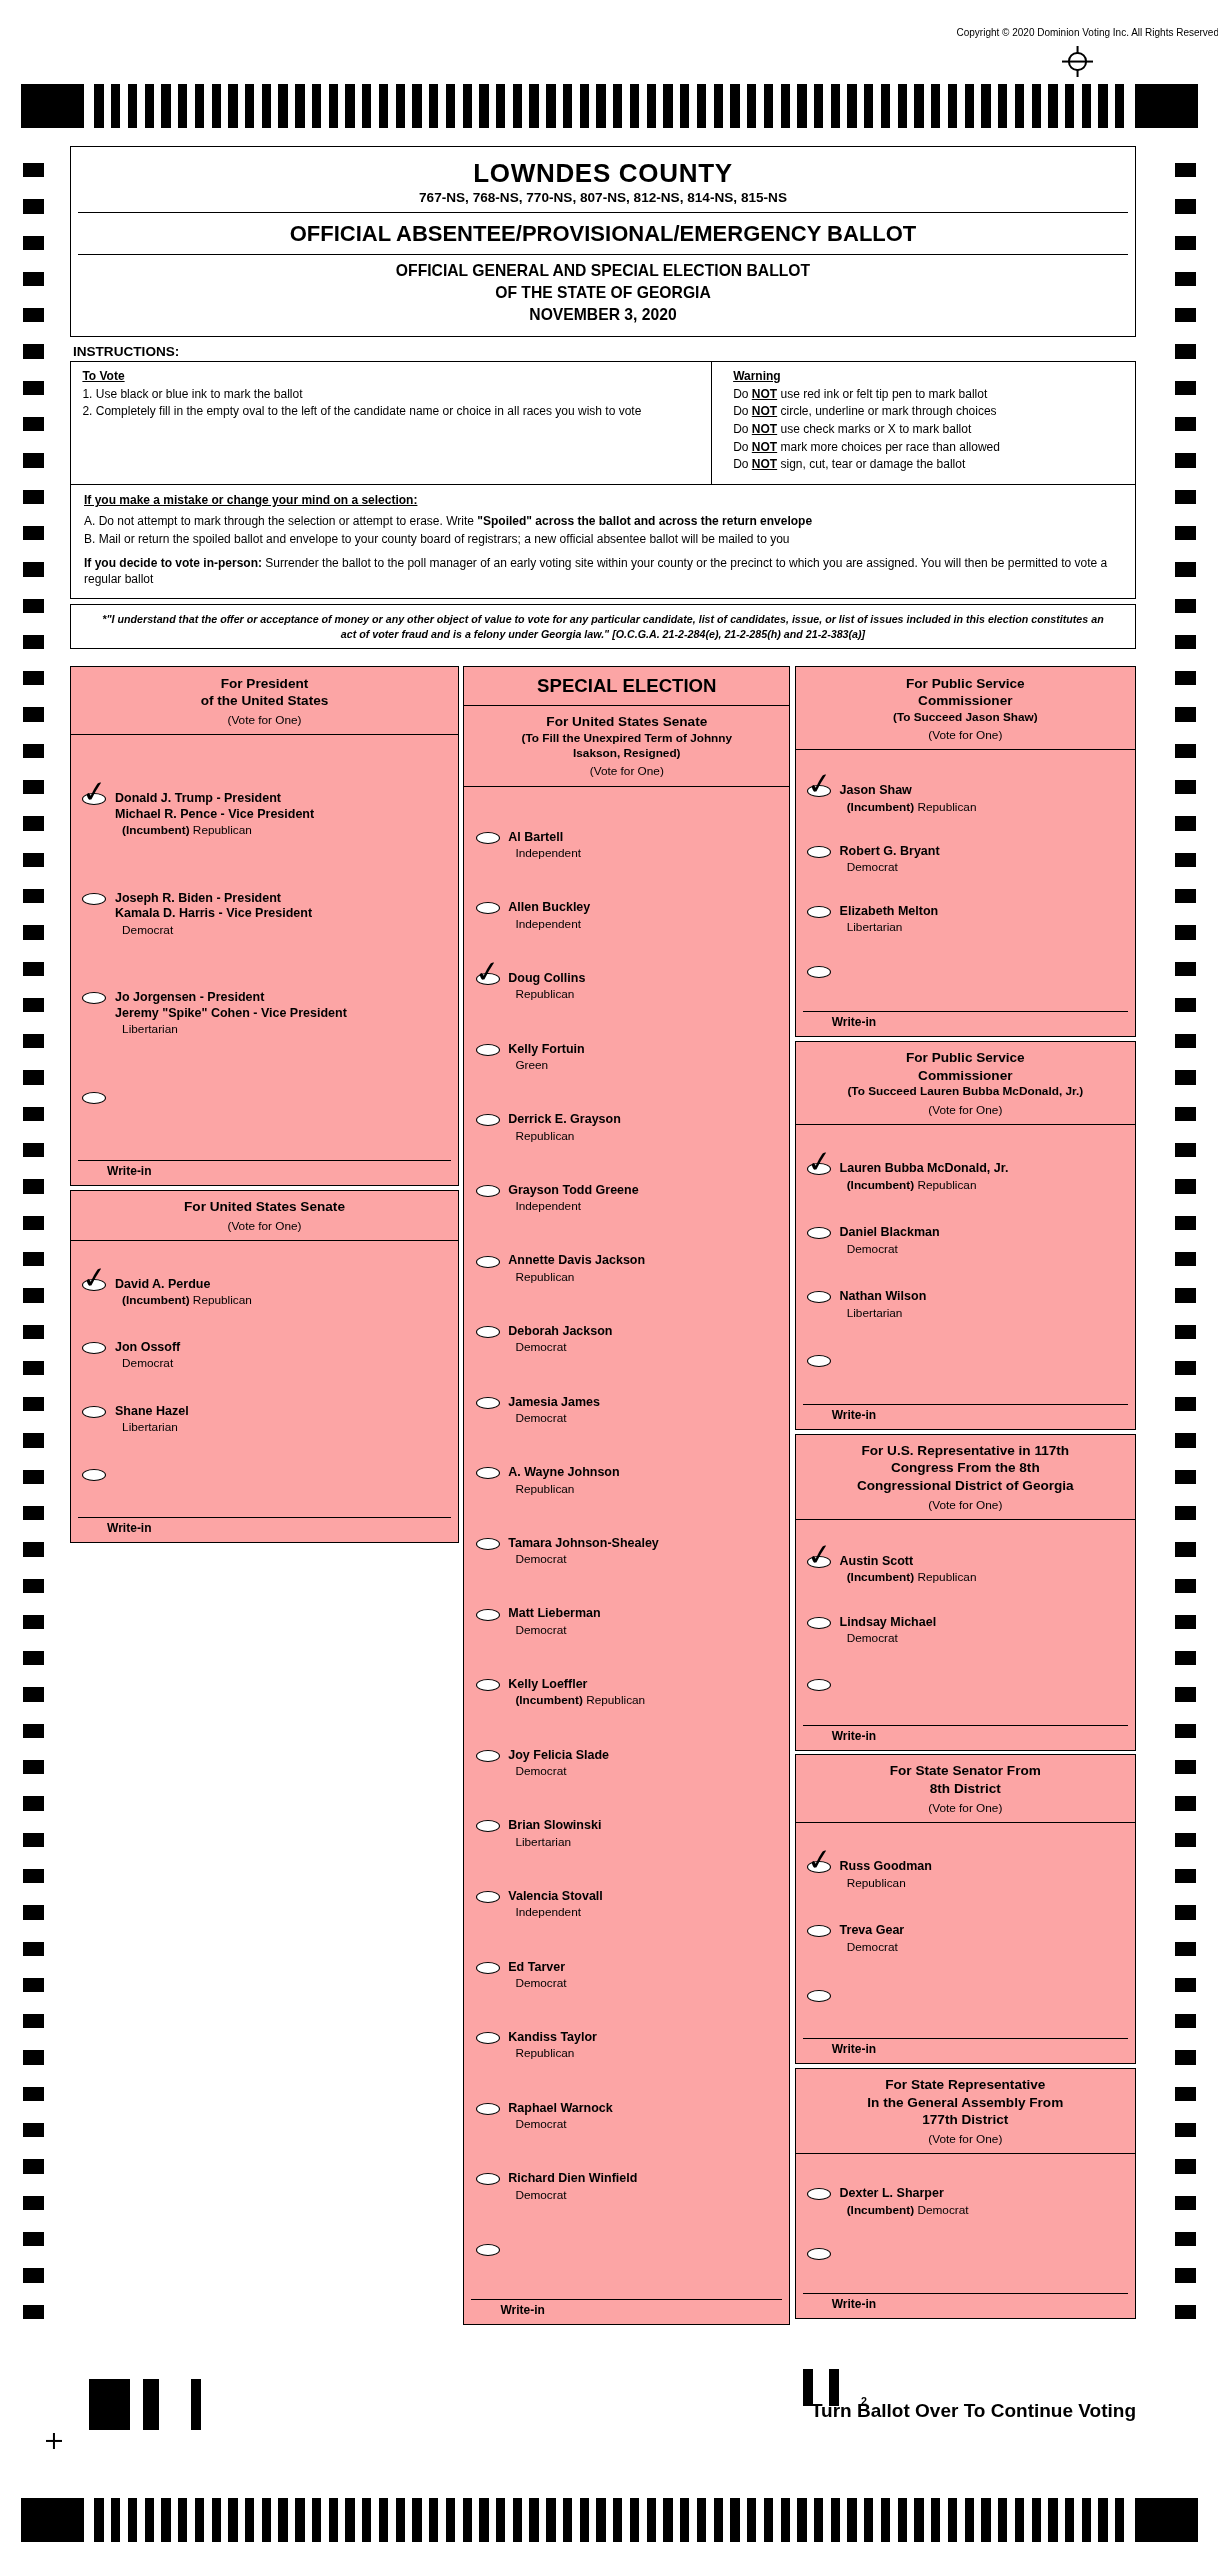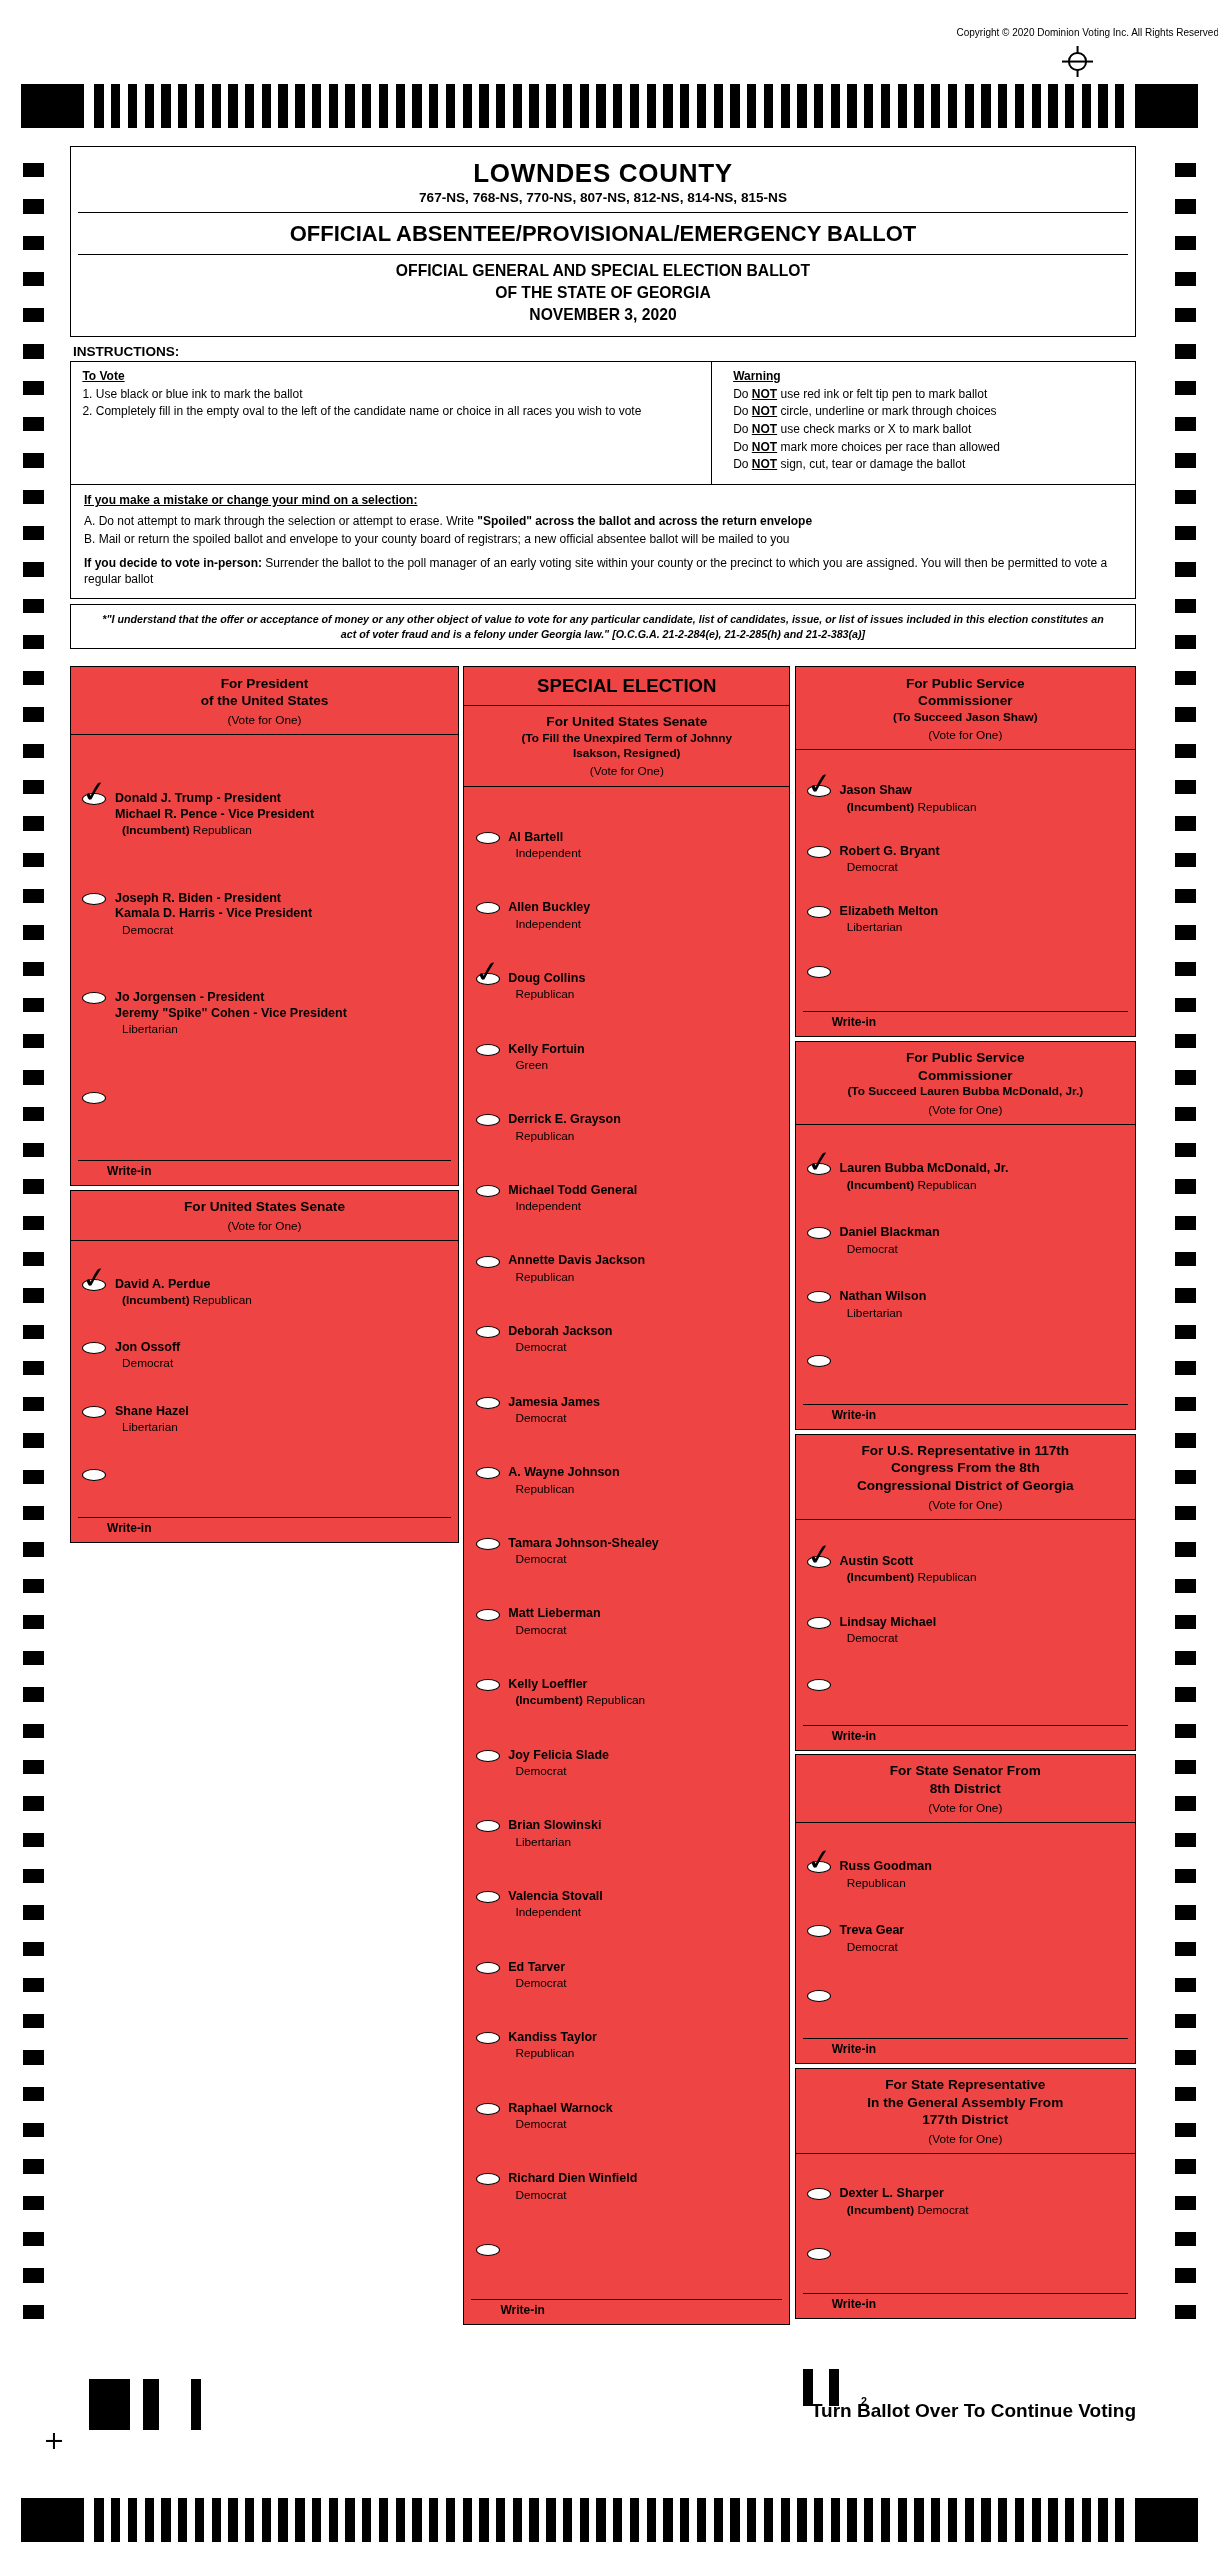--- a/index.html
+++ b/index.html
@@ -57,21 +57,21 @@
   .inperson { margin-top:8.6px; font-size:12px; line-height:1.35; }
   .ut { }
   .fraud-box { border:1.4px solid #000; margin-top:5.7px; padding:7.1px 24px; font-size:10.7px; font-style:italic; font-weight:bold; text-align:center; line-height:1.35; }
 
   
   .columns { display:flex; gap:4.3px; margin-top:17px; align-items:flex-start; }
   .col1 { width:389px; }
   .col2 { width:327px; }
   .col3 { flex:1; }
   .column { display:flex; flex-direction:column; }
-  .contest { border:1.4px solid #000; display:flex; flex-direction:column; background:#ef4444; }
+  .contest { border:1.4px solid #000; display:flex; flex-direction:column; background:#fca5a5; }
   .contest + .contest { margin-top:3.6px; }
 
   [data-name="contest-president"]        { height:520px; }
   [data-name="contest-us-senate"]        { height:353px; }
   [data-name="contest-us-senate-special"]{ height:1659px; }
   [data-name="contest-psc-shaw"]         { height:371px; }
   [data-name="contest-psc-mcdonald"]     { height:389px; }
   [data-name="contest-us-rep-117"]       { height:317px; }
   [data-name="contest-state-senator-8"]  { height:310px; }
   [data-name="contest-state-rep-177"]    { height:251px; }
@@ -475,21 +475,21 @@
               <div class="candidate" data-name="candidate-row">
                 <span class="oval" data-name="ballot-oval"></span>
                 <div class="cand-text" data-name="candidate-info">
                   <div class="cand-name" data-name="candidate-name">Derrick E. Grayson</div>
                   <div class="cand-party" data-name="candidate-party">Republican</div>
                 </div>
               </div>
               <div class="candidate" data-name="candidate-row">
                 <span class="oval" data-name="ballot-oval"></span>
                 <div class="cand-text" data-name="candidate-info">
-                  <div class="cand-name" data-name="candidate-name">Michael Todd General</div>
+                  <div class="cand-name" data-name="candidate-name">Grayson Todd Greene</div>
                   <div class="cand-party" data-name="candidate-party">Independent</div>
                 </div>
               </div>
               <div class="candidate" data-name="candidate-row">
                 <span class="oval" data-name="ballot-oval"></span>
                 <div class="cand-text" data-name="candidate-info">
                   <div class="cand-name" data-name="candidate-name">Annette Davis Jackson</div>
                   <div class="cand-party" data-name="candidate-party">Republican</div>
                 </div>
               </div>

